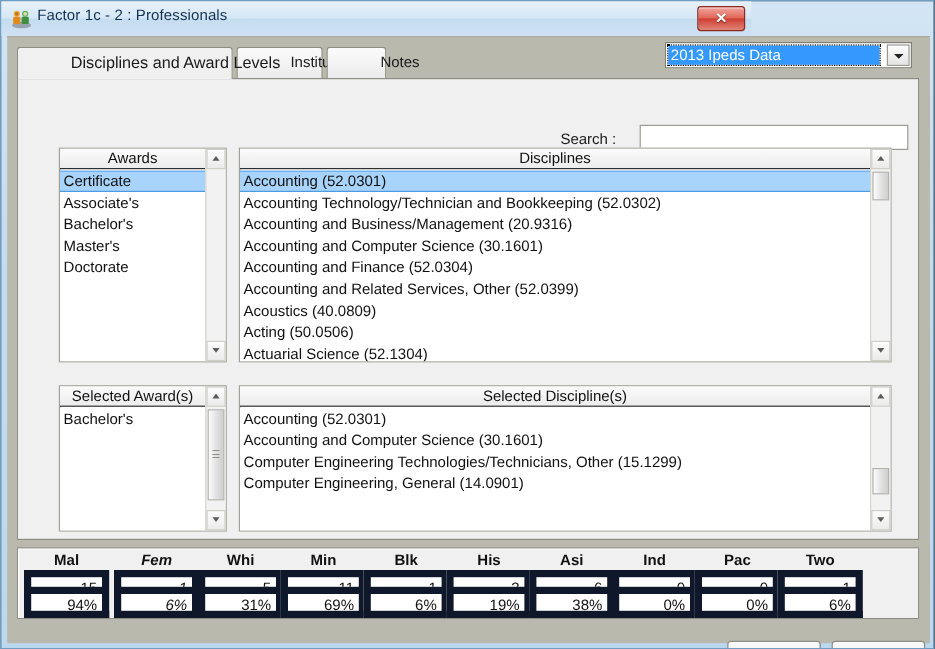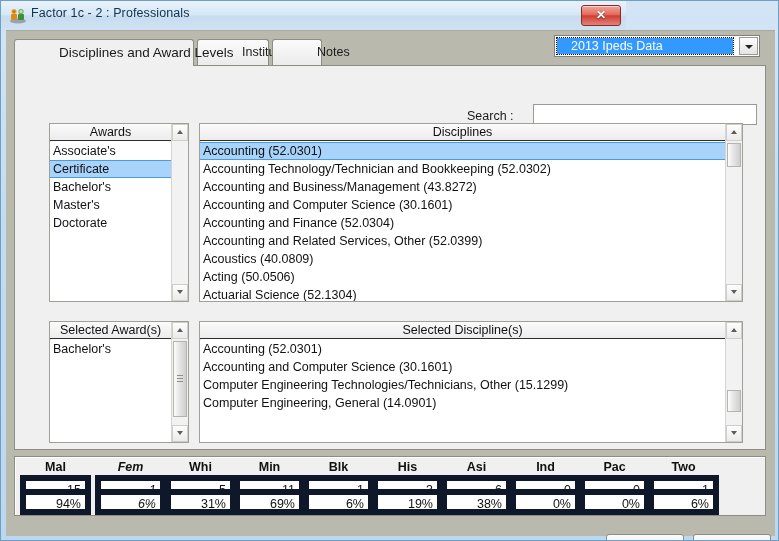--- a/index.html
+++ b/index.html
@@ -133,21 +133,21 @@
     cursor: pointer;
   }
   #dataset-value {
     position: absolute;
     left: 2px; top: 2px;
     width: 176px; height: 16px;
     background: #3399ff;
     color: #ffffff;
     font-size: 12.5px;
     line-height: 16px;
-    padding-left: 14px;
+    padding-left: 2px;
     box-sizing: border-box;
     outline: 1px dotted #111111;
     white-space: nowrap;
     overflow: hidden;
   }
   #dataset-arrow {
     position: absolute;
     right: 1px; top: 1px;
     width: 19px; height: 18px;
     background: linear-gradient(180deg, #fdfdfd 0%, #e4e4e4 100%);
@@ -374,42 +374,42 @@
     </div>
 
     <div id="tabpage">
 
       <div id="search-label">Search :</div>
       <input id="search-input" type="text" placeholder="" style="">
 
       <div class="listpanel" style="left:34px; top:57px; width:140px; height:179px;padding-left:23px;">
         <div class="list-header" style="width:121px;">Awards</div>
         <div class="list-body">
+          <div class="list-item selected">Certificate</div>
           <div class="list-item">Associate's</div>
-          <div class="list-item selected">Certificate</div>
           <div class="list-item">Bachelor's</div>
           <div class="list-item">Master's</div>
           <div class="list-item">Doctorate</div>
         </div>
         <div class="vscroll full-height">
           <div class="sb-btn up">
               <div class="sb-arrow"></div>
             </div>
           <div class="sb-btn down">
               <div class="sb-arrow"></div>
             </div>
         </div>
       </div>
 
       <div class="listpanel" style="left:184px; top:57px; width:544px; height:179px;">
         <div class="list-header" style="width:525px;">Disciplines</div>
         <div class="list-body">
           <div class="list-item selected">Accounting (52.0301)</div>
           <div class="list-item">Accounting Technology/Technician and Bookkeeping (52.0302)</div>
-          <div class="list-item">Accounting and Business/Management (43.8272)</div>
+          <div class="list-item">Accounting and Business/Management (20.9316)</div>
           <div class="list-item">Accounting and Computer Science (30.1601)</div>
           <div class="list-item">Accounting and Finance (52.0304)</div>
           <div class="list-item">Accounting and Related Services, Other (52.0399)</div>
           <div class="list-item">Acoustics (40.0809)</div>
           <div class="list-item">Acting (50.0506)</div>
           <div class="list-item">Actuarial Science (52.1304)</div>
         </div>
         <div class="vscroll full-height">
           <div class="sb-btn up">
               <div class="sb-arrow"></div>

